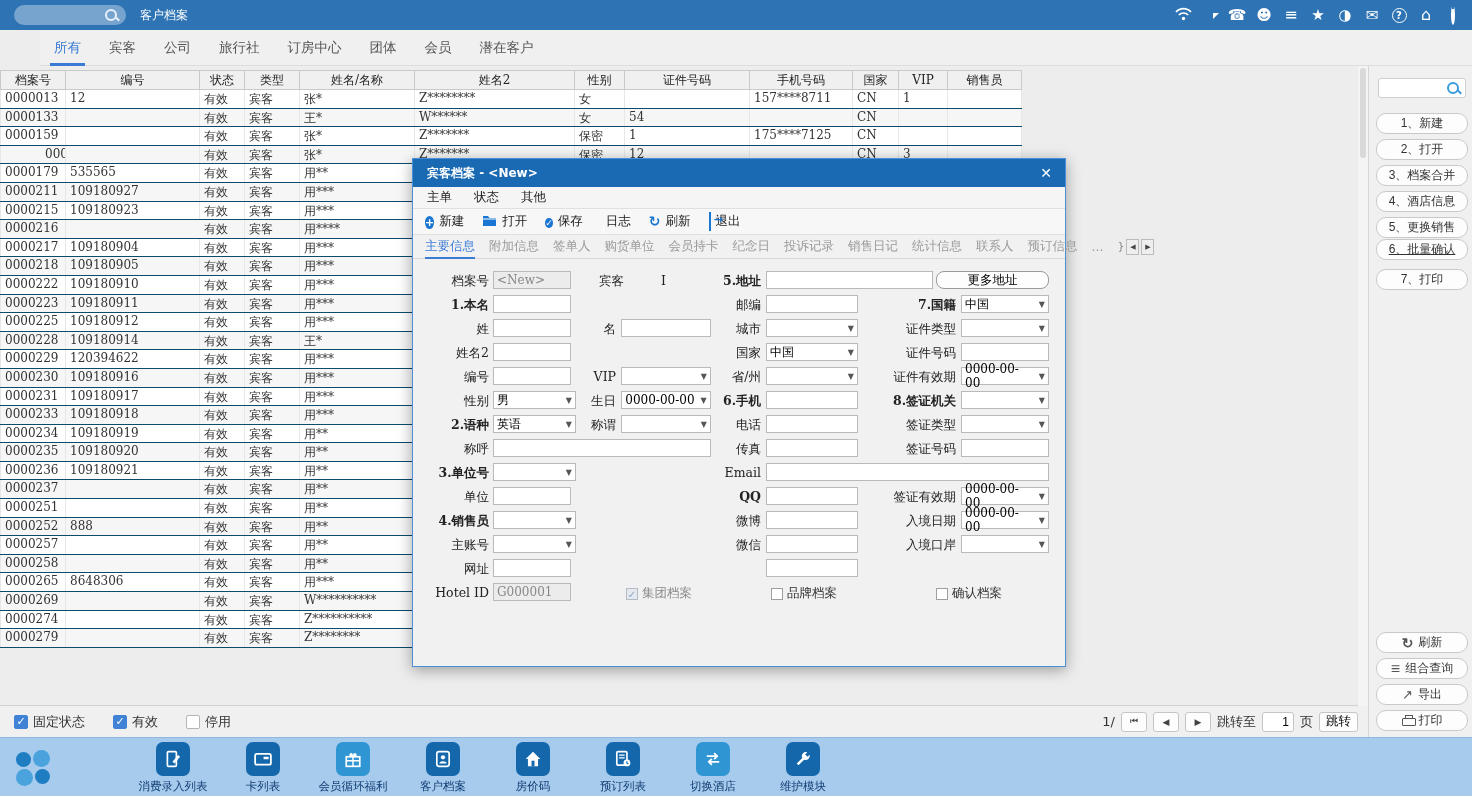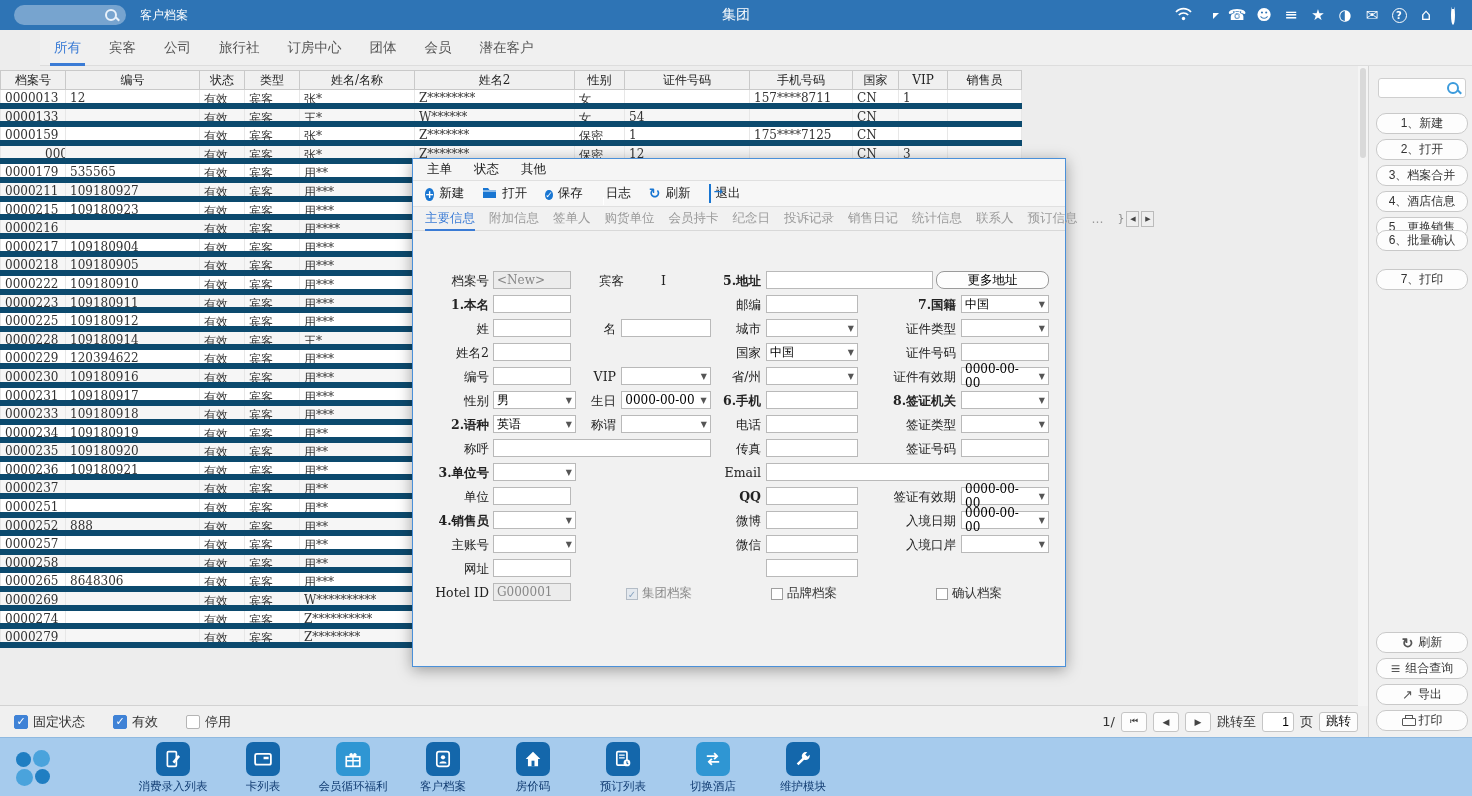--- a/index.html
+++ b/index.html
@@ -34,21 +34,21 @@
   #main { position:absolute; left:0; top:66px; width:1368px; height:671px; background:#ededed; }
   #rightpanel { position:absolute; left:1368px; top:66px; width:104px; height:671px; background:#f0f0f0; border-left:1px solid #d5d5d5; }
   #vscroll { position:absolute; left:1358px; top:66px; width:10px; height:640px; background:#f4f4f4; }
   #vscroll .thumb { margin:2px auto; width:6px; height:90px; background:#d9d9d9; border-radius:3px; }
 
   
   #grid { position:absolute; left:0; top:4px; }
   #grid-header { display:flex; height:20px; }
   .gh-cell { background:#f0f0f0; border:1px solid #c9c9c9; border-left:none; font-size:12px; color:#222; display:flex; align-items:center; justify-content:center; font-family:"DejaVu Serif","Liberation Serif",serif; }
   .gh-cell:first-child { border-left:1px solid #c9c9c9; }
-  .grow { display:flex; height:18.6px; background:#fff; border-bottom:6px solid #0c4a6e; }
+  .grow { display:flex; height:18.6px; background:#fff; border-bottom:1px solid #0c4a6e; }
   .grow:nth-child(even) { background:#f6f6f6; }
   .g-cell { font-size:12px; color:#333; padding:1px 3px 0 4px; border-right:1px solid #e7e7e7; overflow:hidden; white-space:nowrap; font-family:"DejaVu Serif","Liberation Serif",serif; }
   .g-cell:first-child { border-left:1px solid #e7e7e7; }
 
   
   #statusbar { position:absolute; left:0; top:639px; width:1368px; height:32px; background:#f0f0f0; border-top:1px solid #d2d2d2; display:flex; align-items:center; }
   .cbx { display:flex; align-items:center; gap:5px; font-size:13px; color:#333; cursor:pointer; }
   .cb-box { width:14px; height:14px; border:1px solid #b5b5b5; border-radius:2px; background:#fff; display:flex; align-items:center; justify-content:center; color:#fff; font-size:11px; }
   .cb-box.on { background:#3f82d6; border-color:#3f82d6; }
   #pager { position:absolute; right:10px; display:flex; align-items:center; gap:6px; font-size:13px; color:#333; }
@@ -118,21 +118,20 @@
   #tb-info .lbl { width:60px; text-align:right; margin-right:6px; }
 </style>
 </head>
 <body>
 
 <div id="topbar">
   <div id="top-search">
       <span class="mag"></span>
     </div>
   <span id="module-label">客户档案</span>
-  <div id="app-title">集团</div>
   <div id="top-icons">
       <span class="tbi">
         <span><svg width="17" height="14" viewBox="0 0 17 14">
             <path d="M1 5a10 10 0 0115 0" fill="none" stroke="#fff" stroke-width="1.7"></path>
             <path d="M3.8 8a6.5 6.5 0 019.4 0" fill="none" stroke="#fff" stroke-width="1.7"></path>
             <circle cx="8.5" cy="11.5" r="1.7" fill="#fff"></circle>
           </svg></span>
       </span>
       <span class="tbi">
         <span><span class="chat-ic"></span></span>
@@ -655,21 +654,21 @@
 <div id="rightpanel">
   <div id="rp-search">
       <span class="mag"></span>
     </div>
   <div id="rp-top-btns">
       <button class="rp-btn" style="top: 47px;">1、新建</button>
       <button class="rp-btn" style="top: 73px;">2、打开</button>
       <button class="rp-btn" style="top: 99px;">3、档案合并</button>
       <button class="rp-btn" style="top: 125px;">4、酒店信息</button>
       <button class="rp-btn" style="top: 151px;">5、更换销售</button>
-      <button class="rp-btn" style="top: 164px;">6、批量确认</button>
+      <button class="rp-btn" style="top: 173px; text-decoration: underline;">6、批量确认</button>
       <button class="rp-btn" style="top: 203px;">7、打印</button>
     </div>
   <div id="rp-bottom-btns">
       <button class="rp-btn" style="top: 566px;">
         <span class="rp-ic"><span class="ic-refresh" style="color: rgb(85, 85, 85);">↻</span></span>
         <span>刷新</span>
       </button>
       <button class="rp-btn" style="top: 592px;">
         <span class="rp-ic" style="font-size: 16px; line-height: 1; color: rgb(85, 85, 85);">≡</span>
         <span>组合查询</span>
@@ -679,20 +678,24 @@
         <span>导出</span>
       </button>
       <button class="rp-btn" style="top: 644px;">
         <span class="rp-ic"><span class="print-ic"></span></span>
         <span>打印</span>
       </button>
     </div>
 </div>
 
 <div id="dialog">
+  <div id="dlg-title">
+    <span>宾客档案 -  &lt;New&gt;</span>
+    <span id="dlg-close">✕</span>
+  </div>
   <div id="dlg-menubar">
       <span class="dlg-menu">主单</span>
       <span class="dlg-menu">状态</span>
       <span class="dlg-menu">其他</span>
     </div>
   <div id="dlg-toolbar">
       <span class="tool-item">
         <span><span class="ic-circle">+</span></span>
         <span>新建</span>
       </span>

